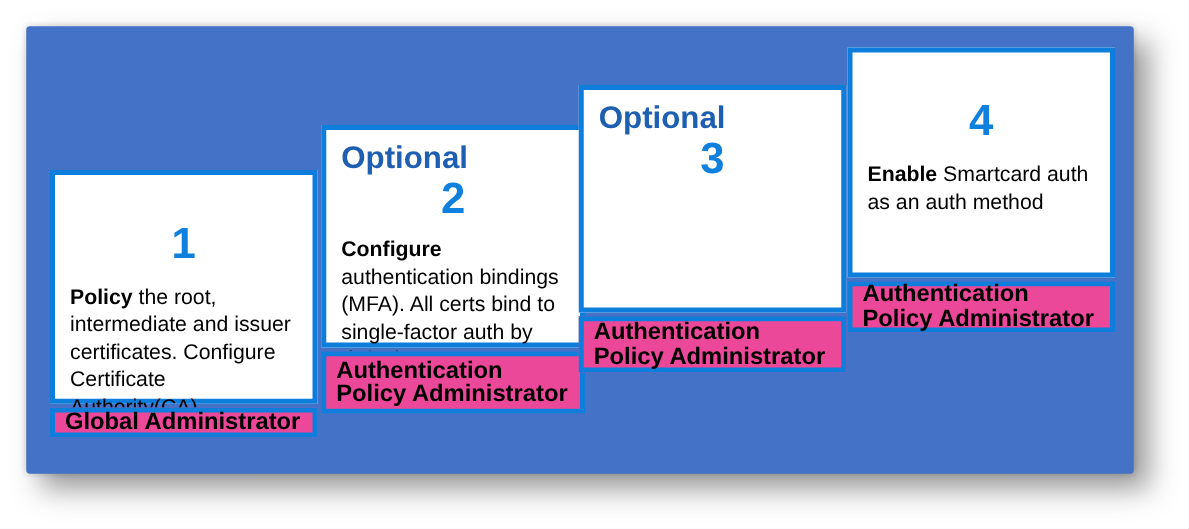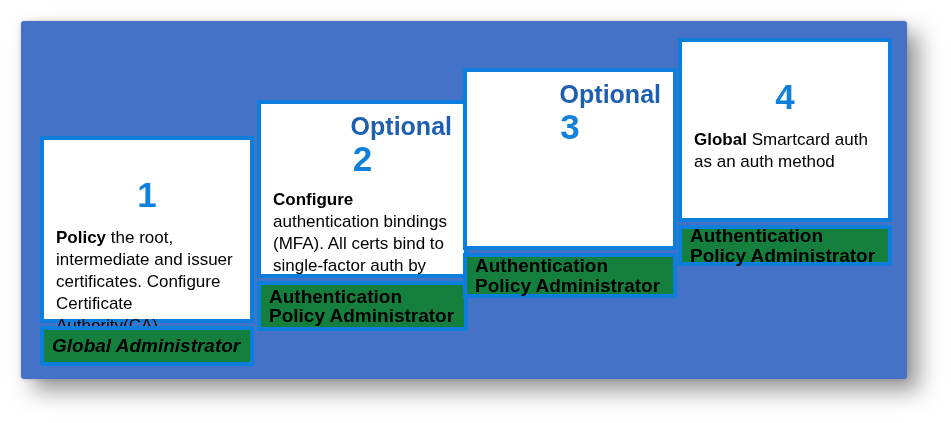--- a/index.html
+++ b/index.html
@@ -34,21 +34,21 @@
     box-sizing: border-box;
     background: #ffffff;
     border: 4px solid #0D7EDB;
     padding: 0 12px;
     display: flex;
     flex-direction: column;
   }
   .card-main.no-optional { padding-top: 36px; }
   .card-main.with-optional { padding-top: 8px; }
   .optional-label {
-    text-align: right;
+    text-align: left;
     color: #1F5FB2;
     font-weight: 700;
     font-size: 25px;
     line-height: 1.12;
   }
   .step-number {
     text-align: center;
     color: #0F80DD;
     font-weight: 700;
     font-size: 35px;
@@ -59,35 +59,35 @@
     font-size: 17px;
     line-height: 1.3;
     color: #000000;
     text-align: left;
   }
   .with-optional + .card-body, .card-main.with-optional .card-body { margin-top: 11px; }
   .action-word { font-weight: 700; }
   .card-footer {
     box-sizing: border-box;
     margin-top: 3px;
-    background: #15803d;
+    background: #ec4899;
     border: 4px solid #0D7EDB;
     font-weight: 700;
     font-size: 19px;
     line-height: 1.02;
     color: #000000;
     padding: 3px 8px;
     display: flex;
     align-items: center;
   }
 
   
   #card1 { left: 19px;  top: 115px; width: 214px; }
   #card1 .card-main { height: 187px; }
-  #card1 .card-footer { height: 40px; font-style: italic; }
+  #card1 .card-footer { height: 24px; }
 
   #card2 { left: 236px; top: 79px;  width: 211px; }
   #card2 .card-main { height: 178px; }
   #card2 .card-footer { height: 50px; }
 
   #card3 { left: 442px; top: 47px;  width: 214px; }
   #card3 .card-main { height: 182px; }
   #card3 .card-footer { height: 45px; }
 
   #card4 { left: 657px; top: 17px;  width: 214px; }
@@ -128,21 +128,21 @@
         <div class="optional-label">Optional</div>
         <div class="step-number">3</div>
       </div>
       <div class="card-footer">Authentication Policy Administrator</div>
     </div>
 
     <div class="card-group" id="card4">
       <div class="card-main no-optional">
         <div class="step-number">4</div>
         <div class="card-body">
-          <span class="action-word">Global</span>
+          <span class="action-word">Enable</span>
           <span>Smartcard auth as an auth method</span>
         </div>
       </div>
       <div class="card-footer">Authentication Policy Administrator</div>
     </div>
 
   </div>
 </div>
 
 </body></html>

